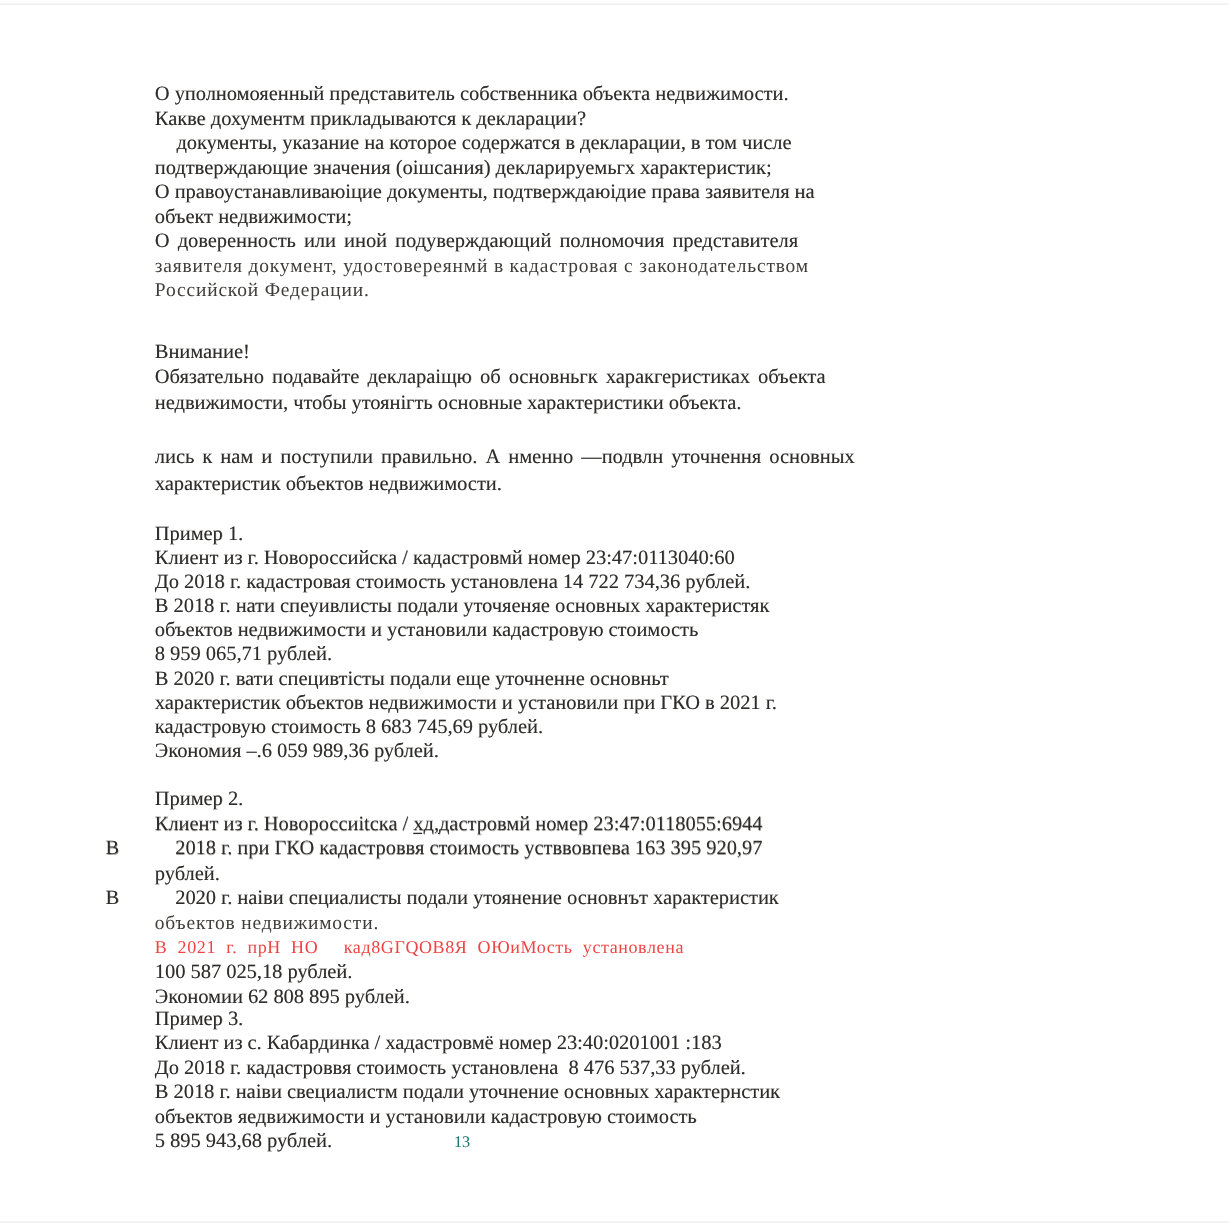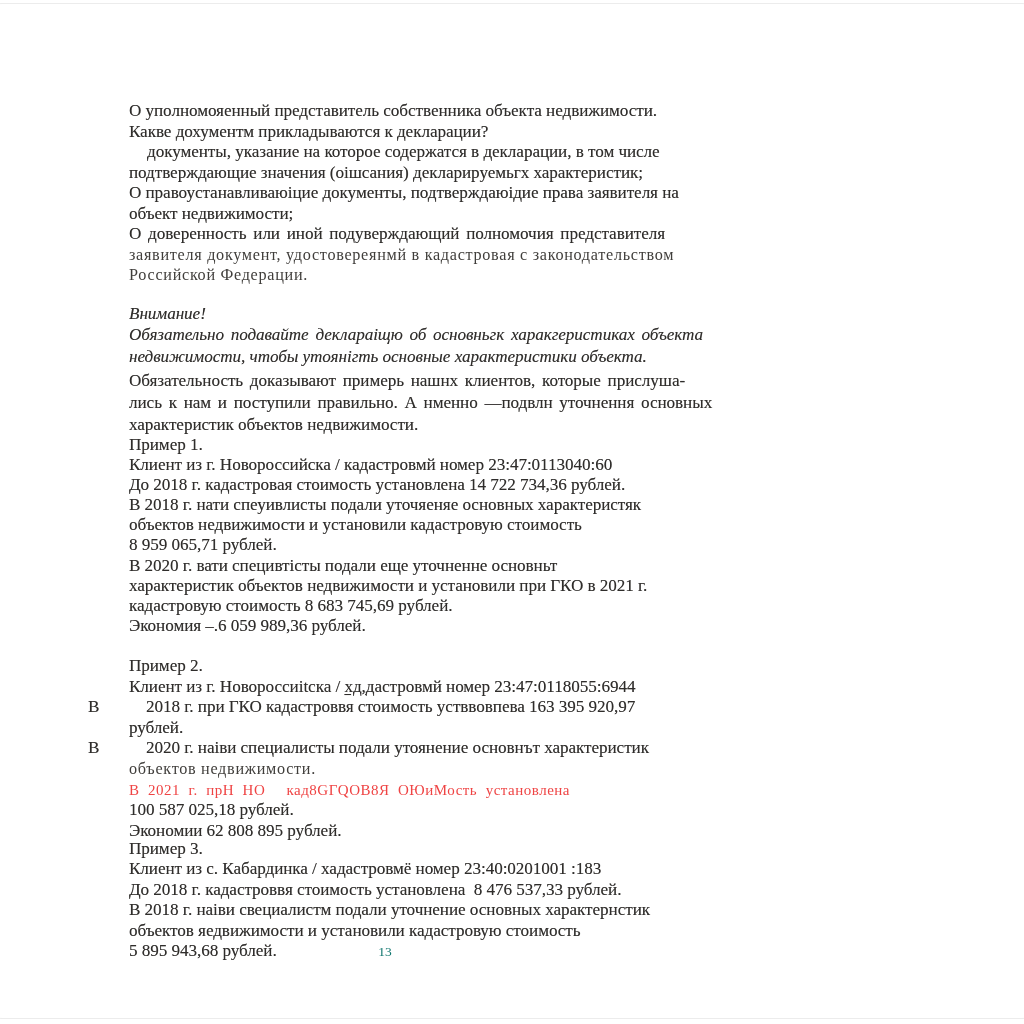--- a/index.html
+++ b/index.html
@@ -10,22 +10,22 @@
   }
   .page-card{
     position:absolute;left:-16px;right:-16px;top:3px;bottom:5px;
     border:1px solid #ececec;border-radius:18px;pointer-events:none;
   }
   .block{position:absolute;left:129px;}
   .line{
     position:relative;white-space:pre;font-size:17px;
     text-shadow:0.25px 0.15px 0 rgba(47,45,43,0.45);
   }
-  .intro{top:101px;}      .intro .line{height:20.5px;line-height:20.5px;}
-  .attention{top:303px;font-style:italic;} .attention .line{height:21.3px;line-height:21.3px;}
+  .intro{top:68px;}      .intro .line{height:20.5px;line-height:20.5px;}
+  .attention{top:282px;} .attention .line{height:21.3px;line-height:21.3px;}
   .obligation{top:370px;}.obligation .line{height:22px;line-height:22px;}
   .ex1{top:435px;}       .ex1 .line{height:20.1px;line-height:20.1px;}
   .ex2{top:656px;font-family:Liberation Serif, serif;}       .ex2 .line{height:20.6px;line-height:20.6px;}
   .ex3{top:839px;}       .ex3 .line{height:20.4px;line-height:20.4px;}
   .indent-sm{padding-left:18px;}
   .indent-md{padding-left:17px;}
   .hang{position:absolute;left:-41px;top:0;}
   .u{text-decoration:underline;text-underline-offset:2px;}
   .sparse{letter-spacing:0.7px;font-size:16.2px;color:#403e3b;text-shadow:none;}
   .small-alt{font-size:15px;letter-spacing:0.5px;color:#ef4444;text-shadow:none;}
@@ -53,21 +53,20 @@
     <div class="line sparse">Российской Федерации.</div>
   </section>
 
   <section class="block attention">
     <div class="line">Внимание!</div>
     <div class="line wide-words">Обязательно подавайте деклараіщю об основньгк харакгеристиках объекта</div>
     <div class="line">недвижимости, чтобы утоянігть основные характеристики объекта.</div>
   </section>
 
   <section class="block obligation">
-    <div class="line wide-words">Обязательность доказывают примерь нашнх клиентов, которые прислуша-</div>
     <div class="line wide-words">лись к нам и поступили правильно. А нменно —подвлн уточнення основных</div>
     <div class="line">характеристик объектов недвижимости.</div>
   </section>
 
   <section class="block ex1">
     <div class="line">Пример 1.</div>
     <div class="line">Клиент из г. Новороссийска / кадастровмй номер 23:47:0113040:60</div>
     <div class="line">До 2018 г. кадастровая стоимость установлена 14 722 734,36 рублей.</div>
     <div class="line">В 2018 г. нати спеуивлисты подали уточяеняе основных характеристяк</div>
     <div class="line">объектов недвижимости и установили кадастровую стоимость</div>

